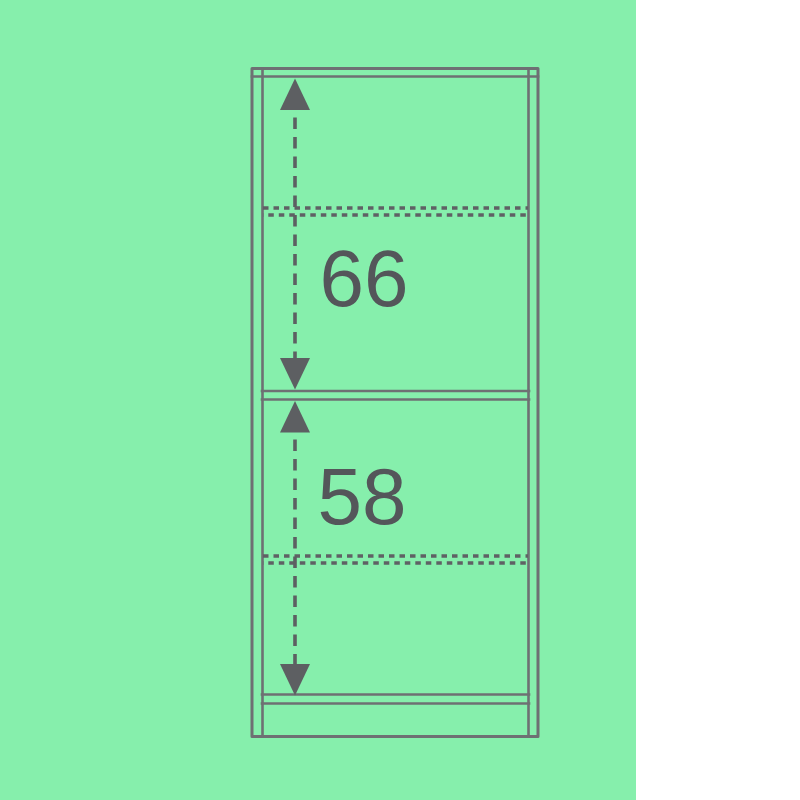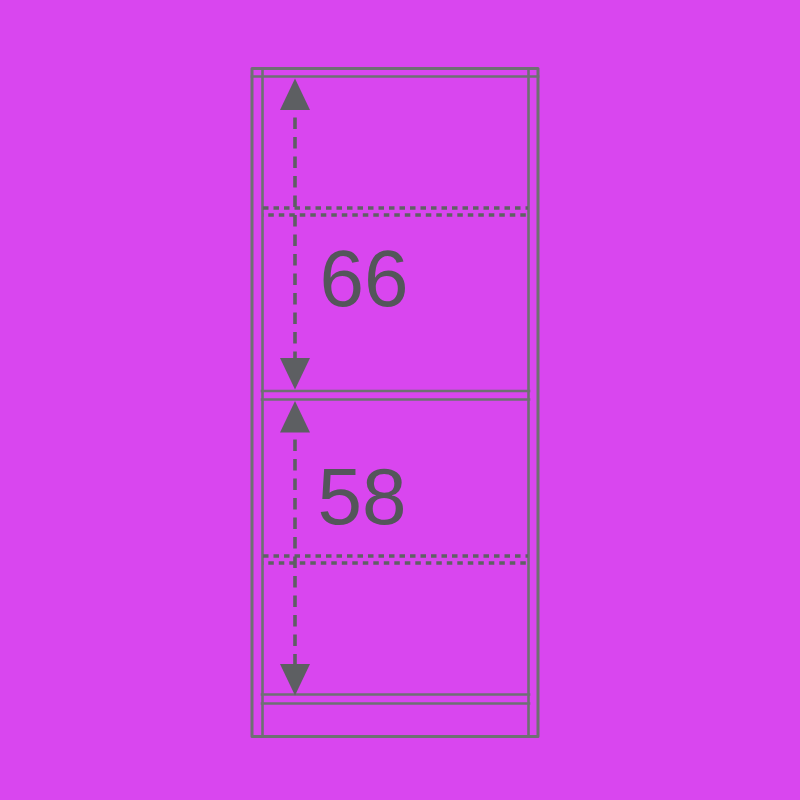--- a/index.html
+++ b/index.html
@@ -3,23 +3,23 @@
 <meta charset="utf-8">
 <style>
   html, body {
     margin: 0;
     padding: 0;
     background: #ffffff;
     font-family: "Liberation Sans", sans-serif;
   }
   .canvas {
     position: relative;
-    width: 800px;
+    width: 636px;
     height: 800px;
-    background: #d946ef;
+    background: #86efac;
     overflow: hidden;
   }
   svg { display: block; }
   .ln {
     stroke: #6e7073;
     stroke-width: 2.6;
     fill: none;
     stroke-linecap: square;
   }
   .ln-outer {

